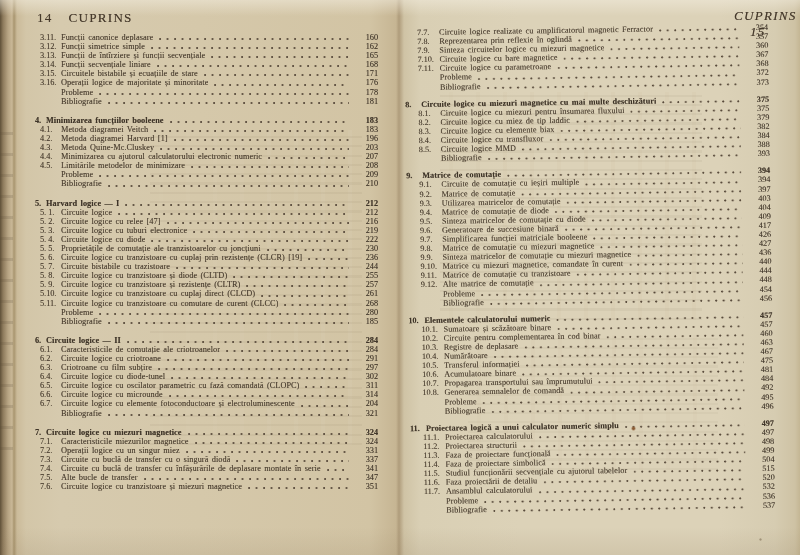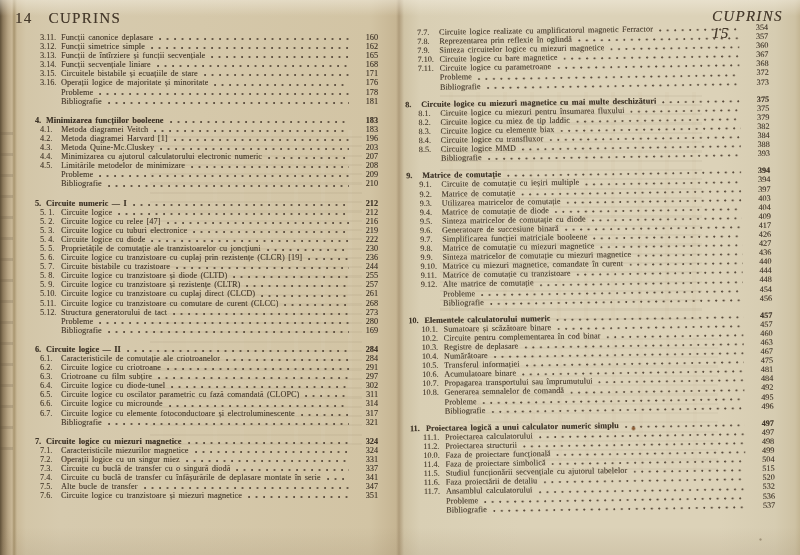--- a/index.html
+++ b/index.html
@@ -10,22 +10,22 @@
       linear-gradient(180deg, rgba(242,236,221,0.55) 0px, rgba(242,236,221,0) 16px),
       linear-gradient(90deg,
         #5f5038 0px, #8d7a5c 3px, #b7a483 8px, #c9b897 12px, #a8956f 14px, #cbbb9a 17px,
         #d3c6a8 26px, #d6caae 60px, #d5c8aa 200px, #d2c4a4 370px, #c6b593 396px, #af9c7b 399px,
         #cfc3a5 404px, #d9cfb4 420px, #dcd2b8 520px, #dcd2b8 720px, #d6ccb1 775px, #cec2a4 795px, #c4b694 800px);
   }
   .shade-bottom{
     position:absolute;left:0;right:0;bottom:0;height:28px;pointer-events:none;
     background:linear-gradient(180deg, rgba(140,120,90,0) 0, rgba(140,120,90,0.14) 100%);
   }
-  .hdr{position:absolute;font-size:15px;letter-spacing:1.3px;color:#45392b;
-       text-shadow:0.2px 0.2px 0.3px rgba(69,57,43,0.55);}
+  .hdr{position:absolute;font-size:13px;letter-spacing:1.3px;color:#45392b;
+       text-shadow:0.2px 0.2px 0.3px rgba(69,57,43,0.55);margin-left:22px;}
   .hdr .gap{display:inline-block;width:16px;}
   .hdr-left{left:15px;top:10px;}
   .hdr-right{left:712px;top:8px;font-style:italic;}
   .toc{position:absolute;font-size:8.2px;line-height:9.1px;color:#493d2f;z-index:2;
        text-shadow:0.15px 0.15px 0.3px rgba(73,61,47,0.5);}
   .toc-left{left:40px;top:33px;width:338px;}
   .toc-right{left:417px;top:28px;width:351px;transform:rotate(-0.85deg);transform-origin:0 0;}
   .section{margin-top:10px;}
   .toc-right .section{margin-top:8px;}
   .section:first-child{margin-top:0;}
@@ -170,21 +170,21 @@
         <div class="row">
           <span class="num"></span>
           <span class="title">Bibliografie</span>
           <span class="dots"></span>
           <span class="pg">210</span>
         </div>
       </div>
       <div class="section">
         <div class="row heading">
           <span class="num">5.</span>
-          <span class="title">Circuite numeric — I</span>
+          <span class="title">Harvard logice — I</span>
           <span class="dots"></span>
           <span class="pg">212</span>
         </div>
         <div class="row">
           <span class="num">5. 1.</span>
           <span class="title">Circuite logice</span>
           <span class="dots"></span>
           <span class="pg">212</span>
         </div>
         <div class="row">
@@ -241,36 +241,30 @@
           <span class="dots"></span>
           <span class="pg">261</span>
         </div>
         <div class="row">
           <span class="num">5.11.</span>
           <span class="title">Circuite logice cu tranzistoare cu comutare de curent (CLCC)</span>
           <span class="dots"></span>
           <span class="pg">268</span>
         </div>
         <div class="row">
-          <span class="num">5.12.</span>
-          <span class="title">Structura generatorului de tact</span>
-          <span class="dots"></span>
-          <span class="pg">273</span>
-        </div>
-        <div class="row">
           <span class="num"></span>
           <span class="title">Probleme</span>
           <span class="dots"></span>
           <span class="pg">280</span>
         </div>
         <div class="row">
           <span class="num"></span>
           <span class="title">Bibliografie</span>
           <span class="dots"></span>
-          <span class="pg">169</span>
+          <span class="pg">185</span>
         </div>
       </div>
       <div class="section">
         <div class="row heading">
           <span class="num">6.</span>
           <span class="title">Circuite logice — II</span>
           <span class="dots"></span>
           <span class="pg">284</span>
         </div>
         <div class="row">
@@ -306,21 +300,21 @@
         <div class="row">
           <span class="num">6.6.</span>
           <span class="title">Circuite logice cu microunde</span>
           <span class="dots"></span>
           <span class="pg">314</span>
         </div>
         <div class="row">
           <span class="num">6.7.</span>
           <span class="title">Circuite logice cu elemente fotoconductoare și electroluminescente</span>
           <span class="dots"></span>
-          <span class="pg">317</span>
+          <span class="pg">204</span>
         </div>
         <div class="row">
           <span class="num"></span>
           <span class="title">Bibliografie</span>
           <span class="dots"></span>
           <span class="pg">321</span>
         </div>
       </div>
       <div class="section">
         <div class="row heading">
@@ -629,21 +623,21 @@
           <span class="dots"></span>
           <span class="pg">497</span>
         </div>
         <div class="row">
           <span class="num">11.2.</span>
           <span class="title">Proiectarea structurii</span>
           <span class="dots"></span>
           <span class="pg">498</span>
         </div>
         <div class="row">
-          <span class="num">10.0.</span>
+          <span class="num">11.3.</span>
           <span class="title">Faza de proiectare funcțională</span>
           <span class="dots"></span>
           <span class="pg">499</span>
         </div>
         <div class="row">
           <span class="num">11.4.</span>
           <span class="title">Faza de proiectare simbolică</span>
           <span class="dots"></span>
           <span class="pg">504</span>
         </div>

